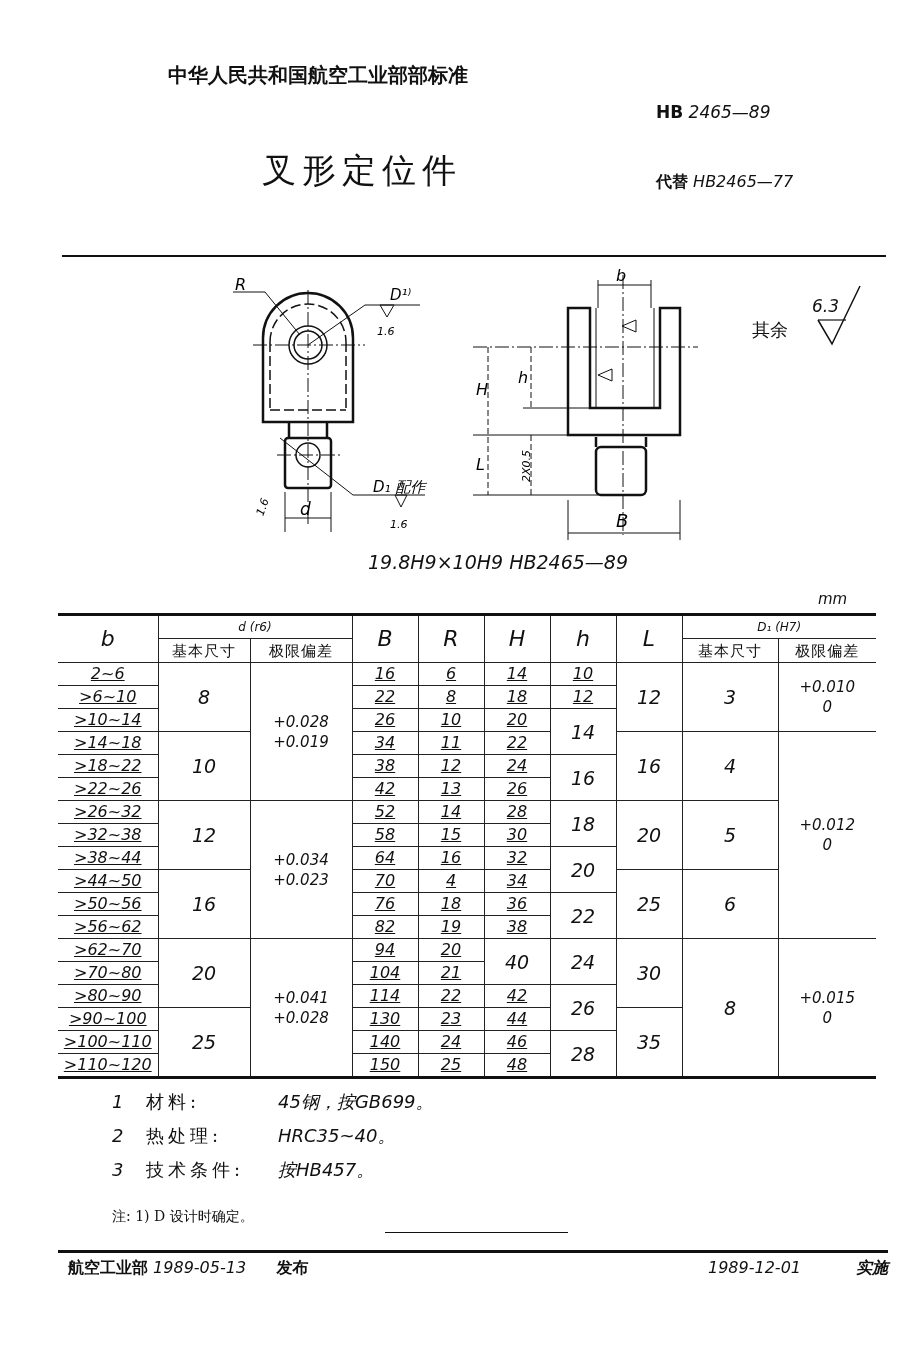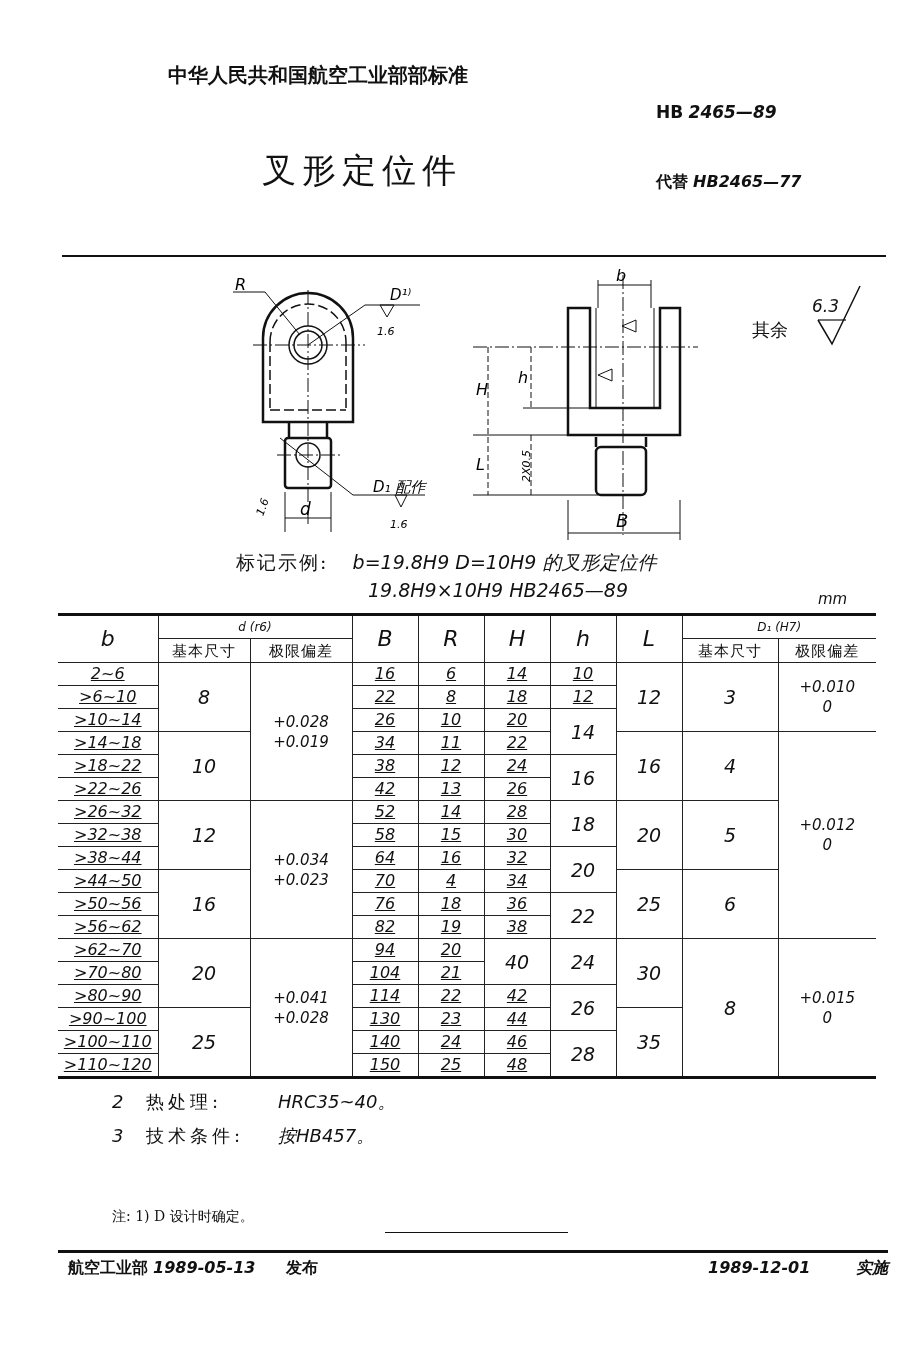--- a/index.html
+++ b/index.html
@@ -1,21 +1,21 @@
 <!DOCTYPE html>
 <html><head>
 <meta charset="utf-8">
 <style>
   html,body{margin:0;padding:0;background:#fff;}
   body{width:908px;height:1356px;position:relative;overflow:hidden;color:#111;font-family:"DejaVu Sans",sans-serif;}
   .abs{position:absolute;}
   .std-org{left:168px;top:62px;font-size:20px;font-weight:bold;letter-spacing:0px;}
   .std-no{left:656px;top:102px;font-size:17px;}
   .std-no b,.replaces b{font-weight:bold;font-style:normal;}
-  .it{font-style:italic;font-family:"DejaVu Sans",sans-serif;font-weight:bold;}
+  .it{font-style:italic;font-family:"DejaVu Sans",sans-serif;font-weight:normal;}
   .doc-title{left:262px;top:148px;font-size:34px;font-family:"DejaVu Serif",serif;letter-spacing:6px;font-weight:normal;}
   .replaces{left:656px;top:172px;font-size:16px;}
   .rule-top{left:62px;top:255px;width:824px;height:2px;background:#111;}
   .marking{left:236px;top:548px;font-size:19px;font-style:italic;line-height:28px;}
   .marking .l2{padding-left:132px;}
   .mm{left:818px;top:590px;font-size:15px;font-style:italic;}
   table.spec{position:absolute;left:58px;top:613px;border-collapse:collapse;width:818px;font-style:italic;font-size:16px;}
   table.spec td,table.spec th{border:1px solid #222;text-align:center;padding:0;font-weight:normal;height:22px;line-height:20px;}
   table.spec th{font-size:12px;}
   table.spec th.big{font-size:22px;}
@@ -106,21 +106,20 @@
 <div class="abs rough" style="width:120px;height:70px;">
   <span style="position:absolute;left:0;top:36px;font-size:18px;font-family:'DejaVu Serif',serif;">其余</span>
   <svg style="position:absolute;left:52px;top:0" width="60" height="70">
     <path d="M14 38 L28 62 L56 4" fill="none" stroke="#111" stroke-width="1.5"></path>
     <path d="M14 38 L42 38" stroke="#111" stroke-width="1.2"></path>
   </svg>
   <span style="position:absolute;left:60px;top:14px;font-size:17px;font-style:italic;">6.3</span>
 </div>
 
 <div class="abs marking">
-  <div><span style="font-style:normal;font-family:'DejaVu Serif',serif;letter-spacing:2px;">标记示例:</span>&nbsp;&nbsp;&nbsp;&nbsp;<span>b=19.8H9  D=10H9 的叉形定位件</span></div>
   <div class="l2">19.8H9×10H9 HB2465—89</div>
 </div>
 <div class="abs mm">mm</div>
 
 <table class="spec">
   <colgroup>
     <col style="width:100px">
       <col style="width:92px">
       <col style="width:102px">
       <col style="width:66px">
@@ -305,20 +304,21 @@
     <tr>
       <td class="u"><span>&gt;110~120</span></td>
       <td class="u"><span>150</span></td>
       <td class="u"><span>25</span></td>
       <td class="u"><span>48</span></td>
     </tr>
   </tbody>
 </table>
 
 <div class="abs notes">
+  <div><span class="num">1</span><span class="lab">材料:</span><span class="val">45钢，按GB699。</span></div>
   <div><span class="num">2</span><span class="lab">热处理:</span><span class="val">HRC35~40。</span></div>
   <div><span class="num">3</span><span class="lab">技术条件:</span><span class="val">按HB457。</span></div>
 </div>
 <div class="abs footnote">注: 1)  D  设计时确定。</div>
 <div class="abs short-rule"></div>
 <div class="abs rule-bot"></div>
 
 <div class="abs footer f-left"><b>航空工业部</b> <span class="it">1989-05-13</span>&nbsp;&nbsp;&nbsp;&nbsp;&nbsp;&nbsp;<b>发布</b></div>
 <div class="abs footer f-right"><span class="it">1989-12-01</span></div>
 <div class="abs f-impl">实施</div>

